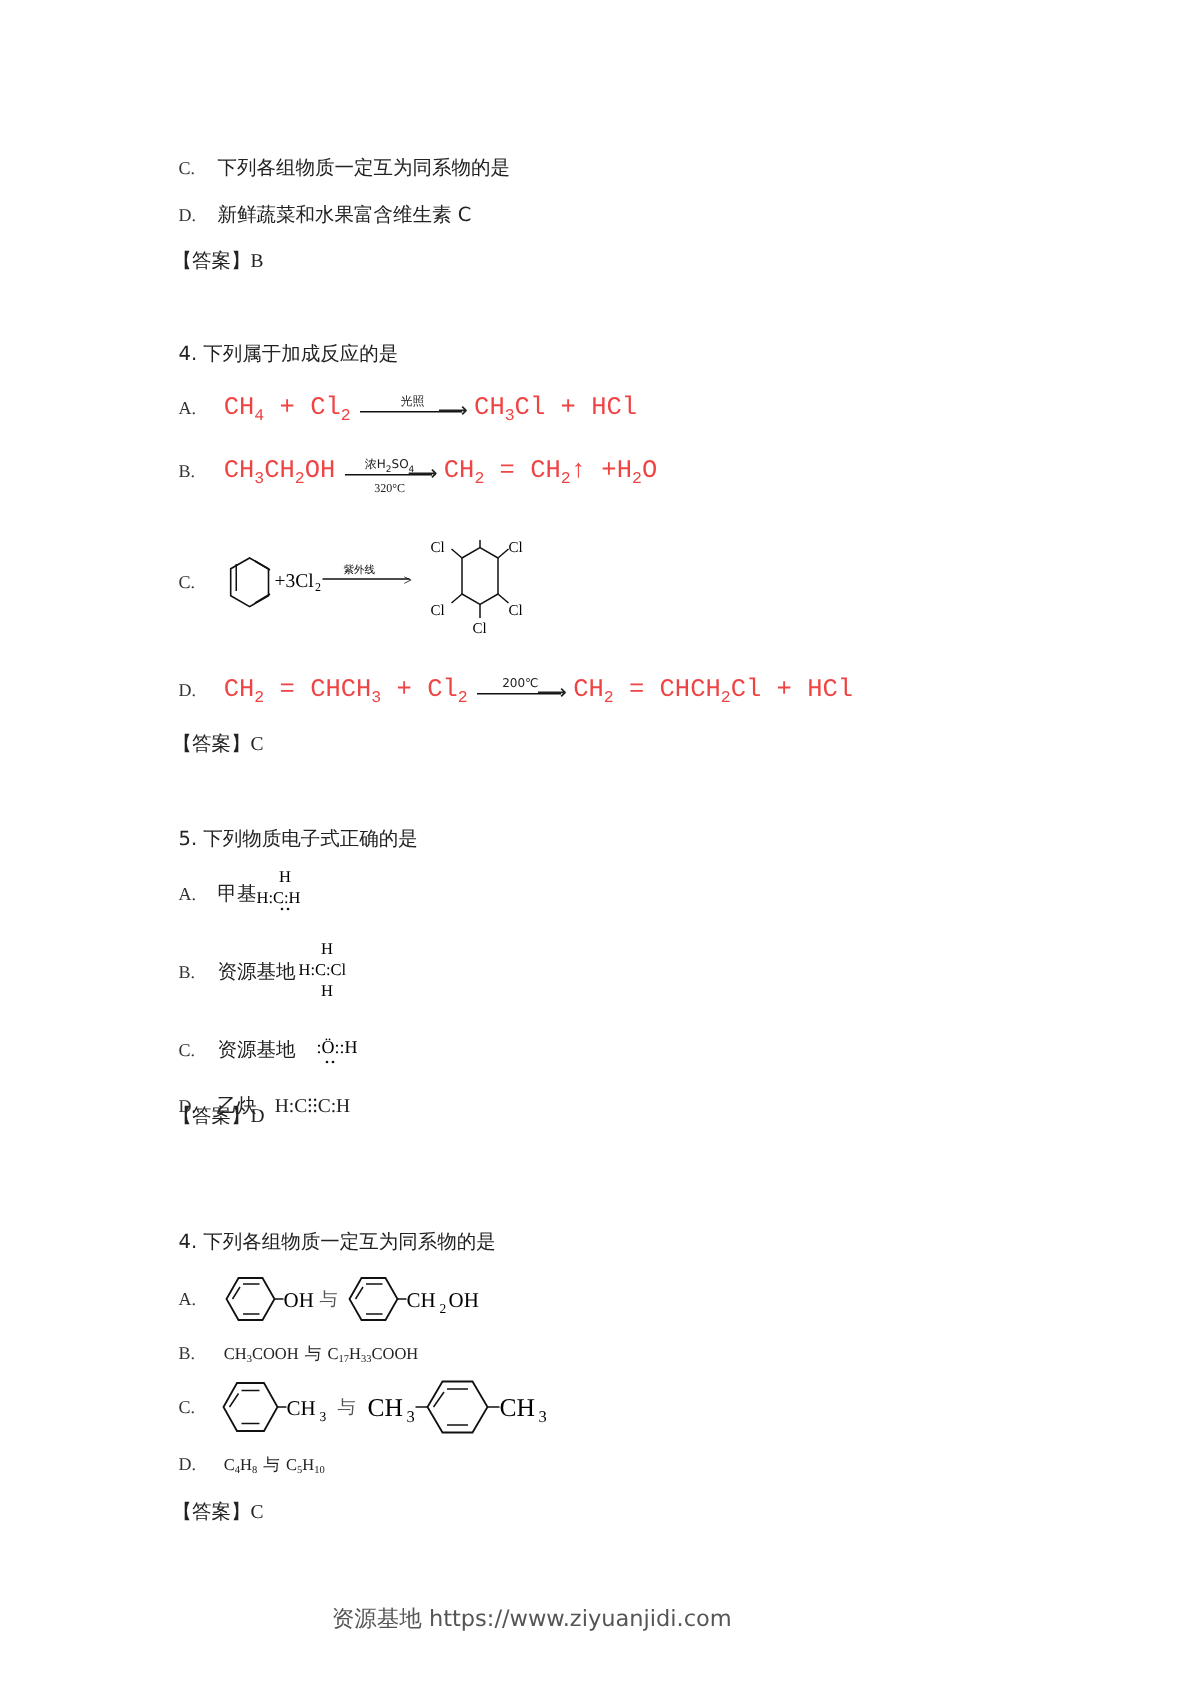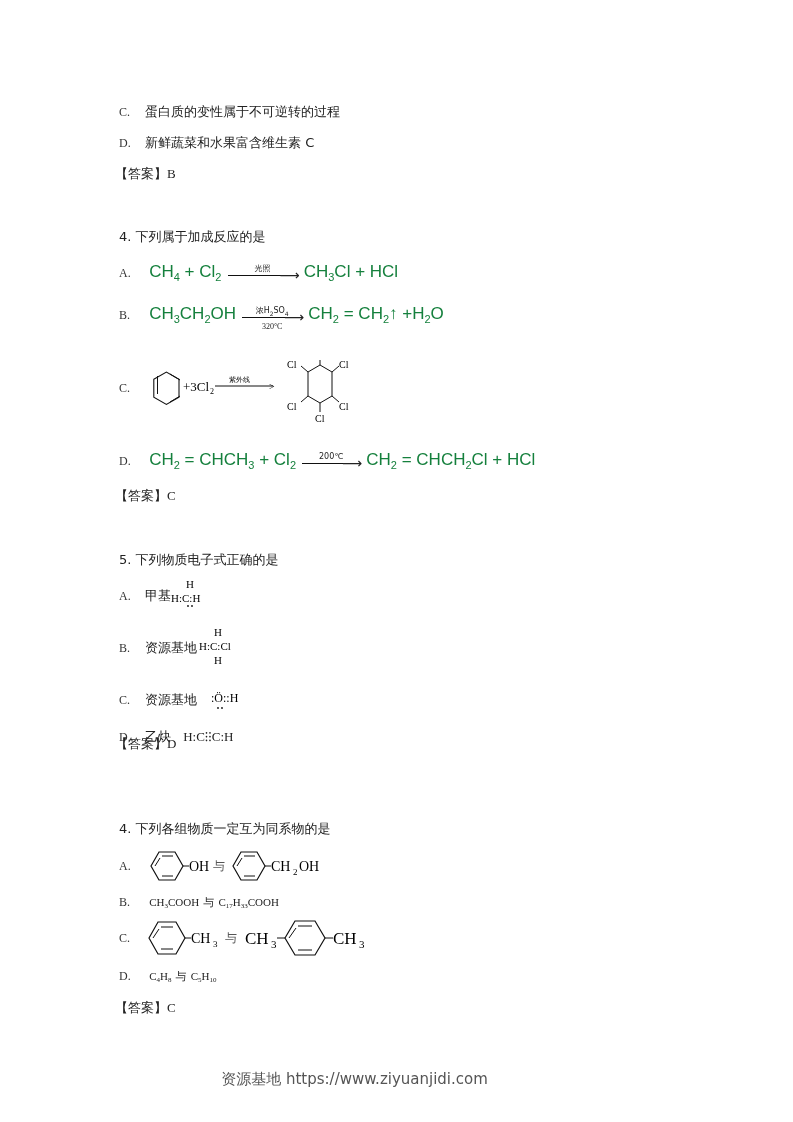--- a/index.html
+++ b/index.html
@@ -1,38 +1,38 @@
 <!DOCTYPE html>
 <html><head>
   <meta charset="utf-8">
   <style>
     html, body { margin: 0; padding: 0; background: #ffffff; }
     body { width: 793px; height: 1122px; position: relative; overflow: hidden;
            font-family: "DejaVu Serif", "Liberation Serif", serif; color: #222; }
     .line { position: absolute; left: 119px; font-size: 13px; white-space: nowrap; line-height: 16px; }
     .cjk { font-family: "DejaVu Sans", "Liberation Sans", sans-serif; font-size: 13px; }
     .lab { font-family: "Liberation Serif", serif; font-size: 12px; display: inline-block; width: 26px; color: #333; }
-    .eq { font-family: Liberation Sans, sans-serif; font-size: 17px; color: #15803d; }
+    .eq { font-family: Liberation Mono, monospace; font-size: 17px; color: #ef4444; }
     .eq sub { font-size: 11px; vertical-align: -4px; line-height: 0; }
     .small { font-family: "Liberation Serif", serif; font-size: 11px; }
     .small sub { font-size: 7px; vertical-align: -2px; line-height: 0; }
     .arrow { display: inline-block; position: relative; width: 70px; height: 16px; vertical-align: middle; margin: 0 2px; }
     .arrow .shaft { position: absolute; left: 0; right: 2px; top: 9px; border-top: 1px solid #111; }
     .arrow .head { position: absolute; right: -2px; top: 2px; font-size: 14px; line-height: 14px; font-family: "DejaVu Sans", sans-serif; }
     .arrow .top { position: absolute; left: 0; right: 0; top: -5px; text-align: center; font-size: 8px; font-family: "DejaVu Sans", sans-serif; }
     .arrow .bot { position: absolute; left: 0; right: 0; top: 11px; text-align: center; font-size: 8px; font-family: "Liberation Serif", serif; }
     .footer { position: absolute; left: 0; width: 709px; top: 1070px; text-align: center;
               font-family: "DejaVu Sans", sans-serif; font-size: 15px; color: #555; }
     svg text { font-family: "Liberation Serif", serif; }
   </style>
 </head>
 <body>
 
 <div class="line" style="top:104px;">
-  <span class="lab">C.</span><span class="cjk">蛋白质的变性属于不可逆转的过程</span>
+  <span class="lab">C.</span><span class="cjk">下列各组物质一定互为同系物的是</span>
 </div>
 <div class="line" style="top:135px;">
   <span class="lab">D.</span><span class="cjk">新鲜蔬菜和水果富含维生素 C</span>
 </div>
 <div class="line" style="top:166px; left:115px;">
   <span class="cjk">【答案】</span><span class="small" style="font-size:13px">B</span>
 </div>
 
 <div class="line" style="top:229px;">
   <span class="cjk">4. 下列属于加成反应的是</span>

